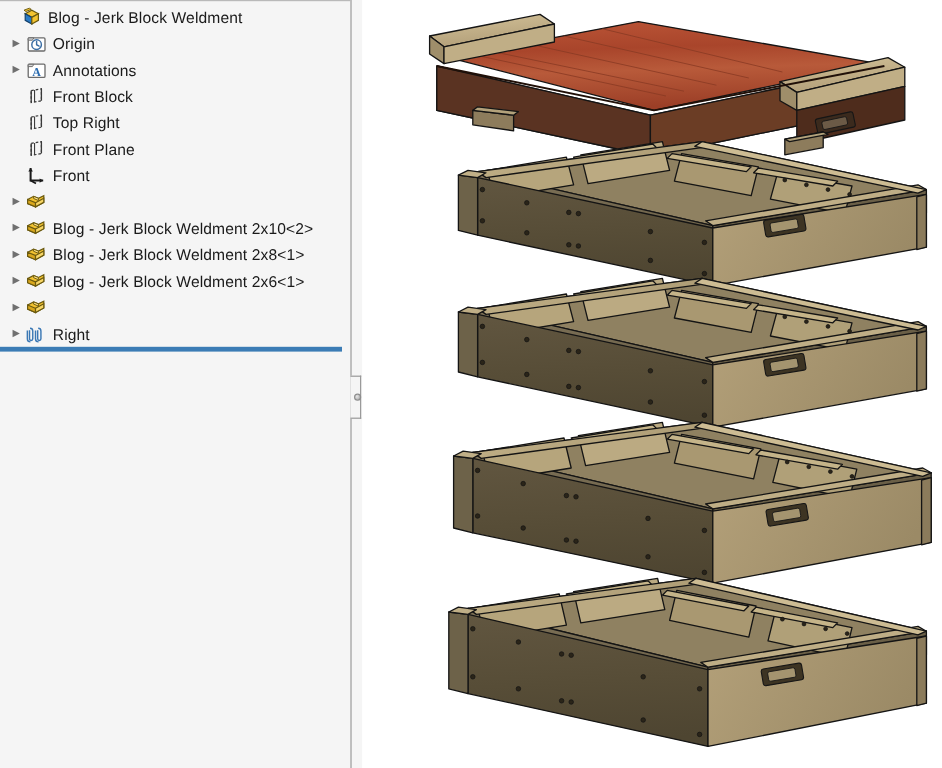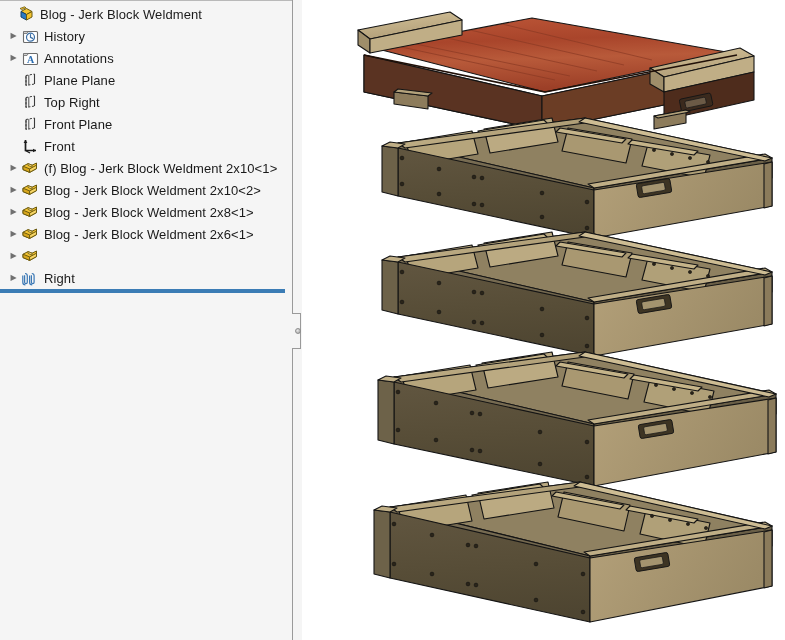--- a/index.html
+++ b/index.html
@@ -108,21 +108,21 @@
           <div class="row indent1">
             <span class="arrow">▶</span>
             <span class="ico">
               <svg width="17" height="15" viewBox="0 0 17 15">
                 <rect x="1.5" y="2.5" width="14" height="11" rx="1" fill="#ffffff" stroke="#6b6b6b" stroke-width="1.1"></rect>
                 <path d="M1.5 4.5 L5 4.5 L6.2 2.6 L1.5 2.6 Z" fill="#d9d9d9" stroke="#6b6b6b" stroke-width=".8"></path>
                 <circle cx="8.5" cy="8.2" r="4" fill="#ffffff" stroke="#3b6ea5" stroke-width="1.2"></circle>
                 <path d="M8.5 5.6 L8.5 8.3 L10.6 9.4" stroke="#3b6ea5" stroke-width="1.2" fill="none" stroke-linecap="round"></path>
               </svg>
             </span>
-            <span class="lbl">History</span>
+            <span class="lbl">Origin</span>
           </div>
           <div class="row indent1">
             <span class="arrow">▶</span>
             <span class="ico">
               <svg width="17" height="15" viewBox="0 0 17 15">
                 <rect x="1.5" y="2.5" width="14" height="11" rx="1" fill="#ffffff" stroke="#6b6b6b" stroke-width="1.1"></rect>
                 <path d="M1.5 4.5 L5 4.5 L6.2 2.6 L1.5 2.6 Z" fill="#d9d9d9" stroke="#6b6b6b" stroke-width=".8"></path>
                 <text x="8.5" y="12" font-family="Liberation Serif, serif" font-size="10" font-weight="bold" fill="#2b6cb0" text-anchor="middle">A</text>
               </svg>
             </span>
@@ -131,21 +131,21 @@
           <div class="row indent1">
             <span class="arrow empty">▶</span>
             <span class="ico">
               <svg width="15" height="16" viewBox="0 0 15 16">
                 <path d="M3 3.5 L11.5 2 L11.5 12 L3 13.5 Z" fill="none" stroke="#3a3a3a" stroke-width="1" stroke-dasharray="2.2,1.6"></path>
                 <path d="M3 3.5 L3 13.5" stroke="#3a3a3a" stroke-width="1.1"></path>
                 <path d="M11.5 2 L11.5 12" stroke="#3a3a3a" stroke-width="1.1"></path>
                 <path d="M5.8 3.1 L5.8 12.9" stroke="#3a3a3a" stroke-width=".9"></path>
               </svg>
             </span>
-            <span class="lbl">Plane Plane</span>
+            <span class="lbl">Front Block</span>
           </div>
           <div class="row indent1">
             <span class="arrow empty">▶</span>
             <span class="ico">
               <svg width="15" height="16" viewBox="0 0 15 16">
                 <path d="M3 3.5 L11.5 2 L11.5 12 L3 13.5 Z" fill="none" stroke="#3a3a3a" stroke-width="1" stroke-dasharray="2.2,1.6"></path>
                 <path d="M3 3.5 L3 13.5" stroke="#3a3a3a" stroke-width="1.1"></path>
                 <path d="M11.5 2 L11.5 12" stroke="#3a3a3a" stroke-width="1.1"></path>
                 <path d="M5.8 3.1 L5.8 12.9" stroke="#3a3a3a" stroke-width=".9"></path>
               </svg>
@@ -179,21 +179,20 @@
           <div class="row indent1">
             <span class="arrow">▶</span>
             <span class="ico">
               <svg width="18" height="16" viewBox="0 0 18 16">
                 <path d="M2 6.2 L7 3.6 L11 5.2 L15.5 3 L15.5 8.6 L8.6 12.4 L2 9.6 Z" fill="#f2c230" stroke="#6b5a10" stroke-width="1"></path>
                 <path d="M2 6.2 L8.6 8.9 L8.6 12.4 L2 9.6 Z" fill="#d9a71c" stroke="#6b5a10" stroke-width="1"></path>
                 <path d="M8.6 8.9 L15.5 5.2 L15.5 8.6 L8.6 12.4 Z" fill="#f7d564" stroke="#6b5a10" stroke-width="1"></path>
                 <path d="M7 3.6 L11 5.2 L11 7.1 L7 5.4 Z" fill="#ffe287" stroke="#6b5a10" stroke-width=".8"></path>
               </svg>
             </span>
-            <span class="lbl">(f) Blog - Jerk Block Weldment 2x10&lt;1&gt;</span>
           </div>
           <div class="row indent1">
             <span class="arrow">▶</span>
             <span class="ico">
               <svg width="18" height="16" viewBox="0 0 18 16">
                 <path d="M2 6.2 L7 3.6 L11 5.2 L15.5 3 L15.5 8.6 L8.6 12.4 L2 9.6 Z" fill="#f2c230" stroke="#6b5a10" stroke-width="1"></path>
                 <path d="M2 6.2 L8.6 8.9 L8.6 12.4 L2 9.6 Z" fill="#d9a71c" stroke="#6b5a10" stroke-width="1"></path>
                 <path d="M8.6 8.9 L15.5 5.2 L15.5 8.6 L8.6 12.4 Z" fill="#f7d564" stroke="#6b5a10" stroke-width="1"></path>
                 <path d="M7 3.6 L11 5.2 L11 7.1 L7 5.4 Z" fill="#ffe287" stroke="#6b5a10" stroke-width=".8"></path>
               </svg>

